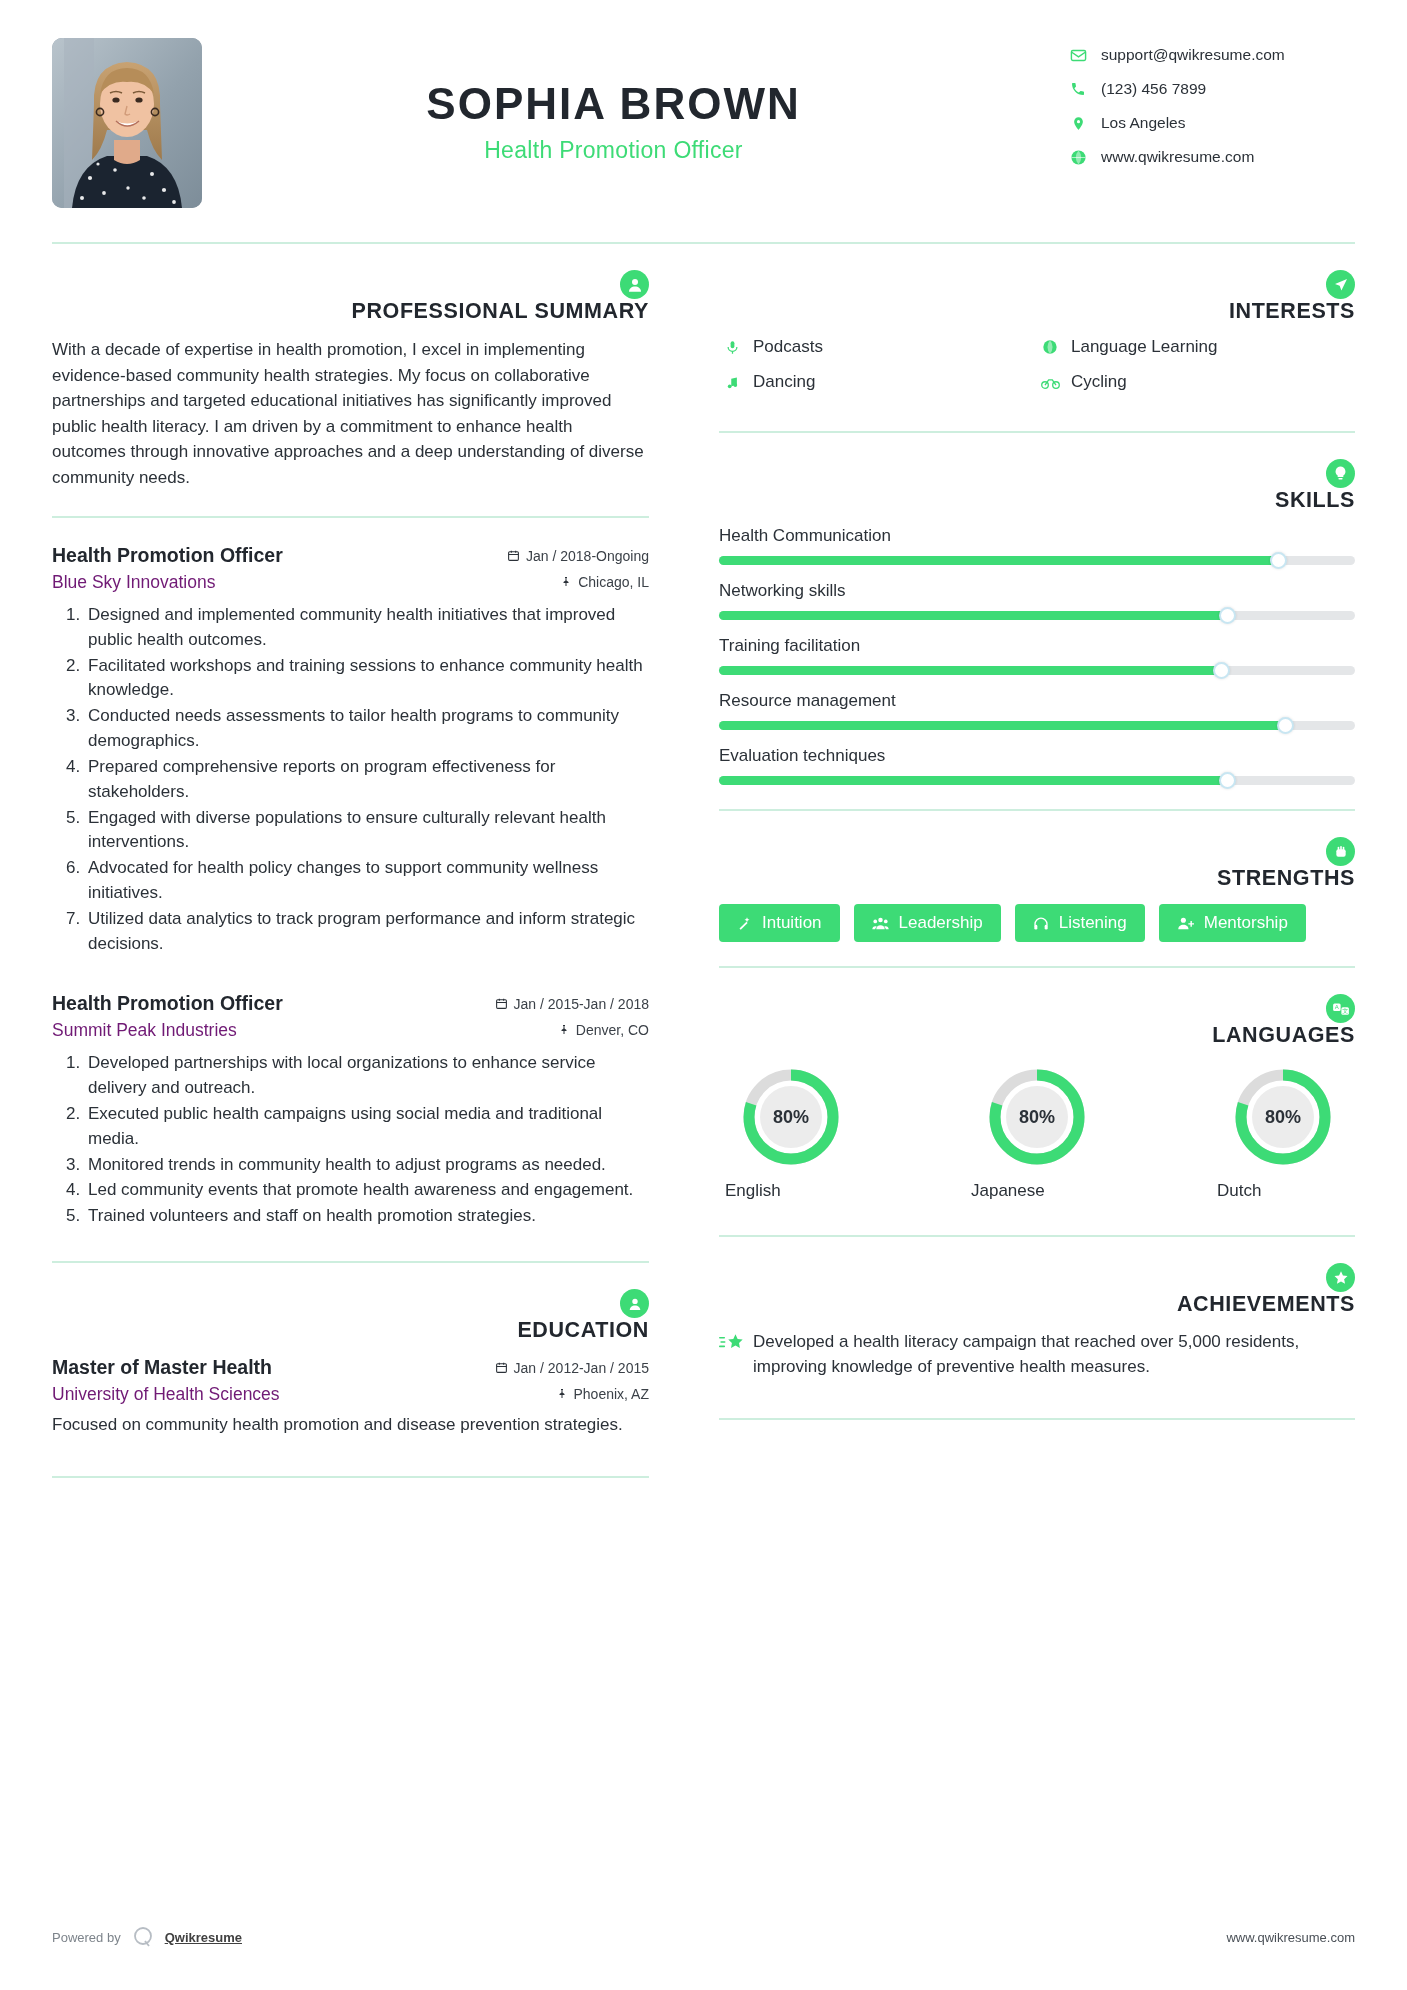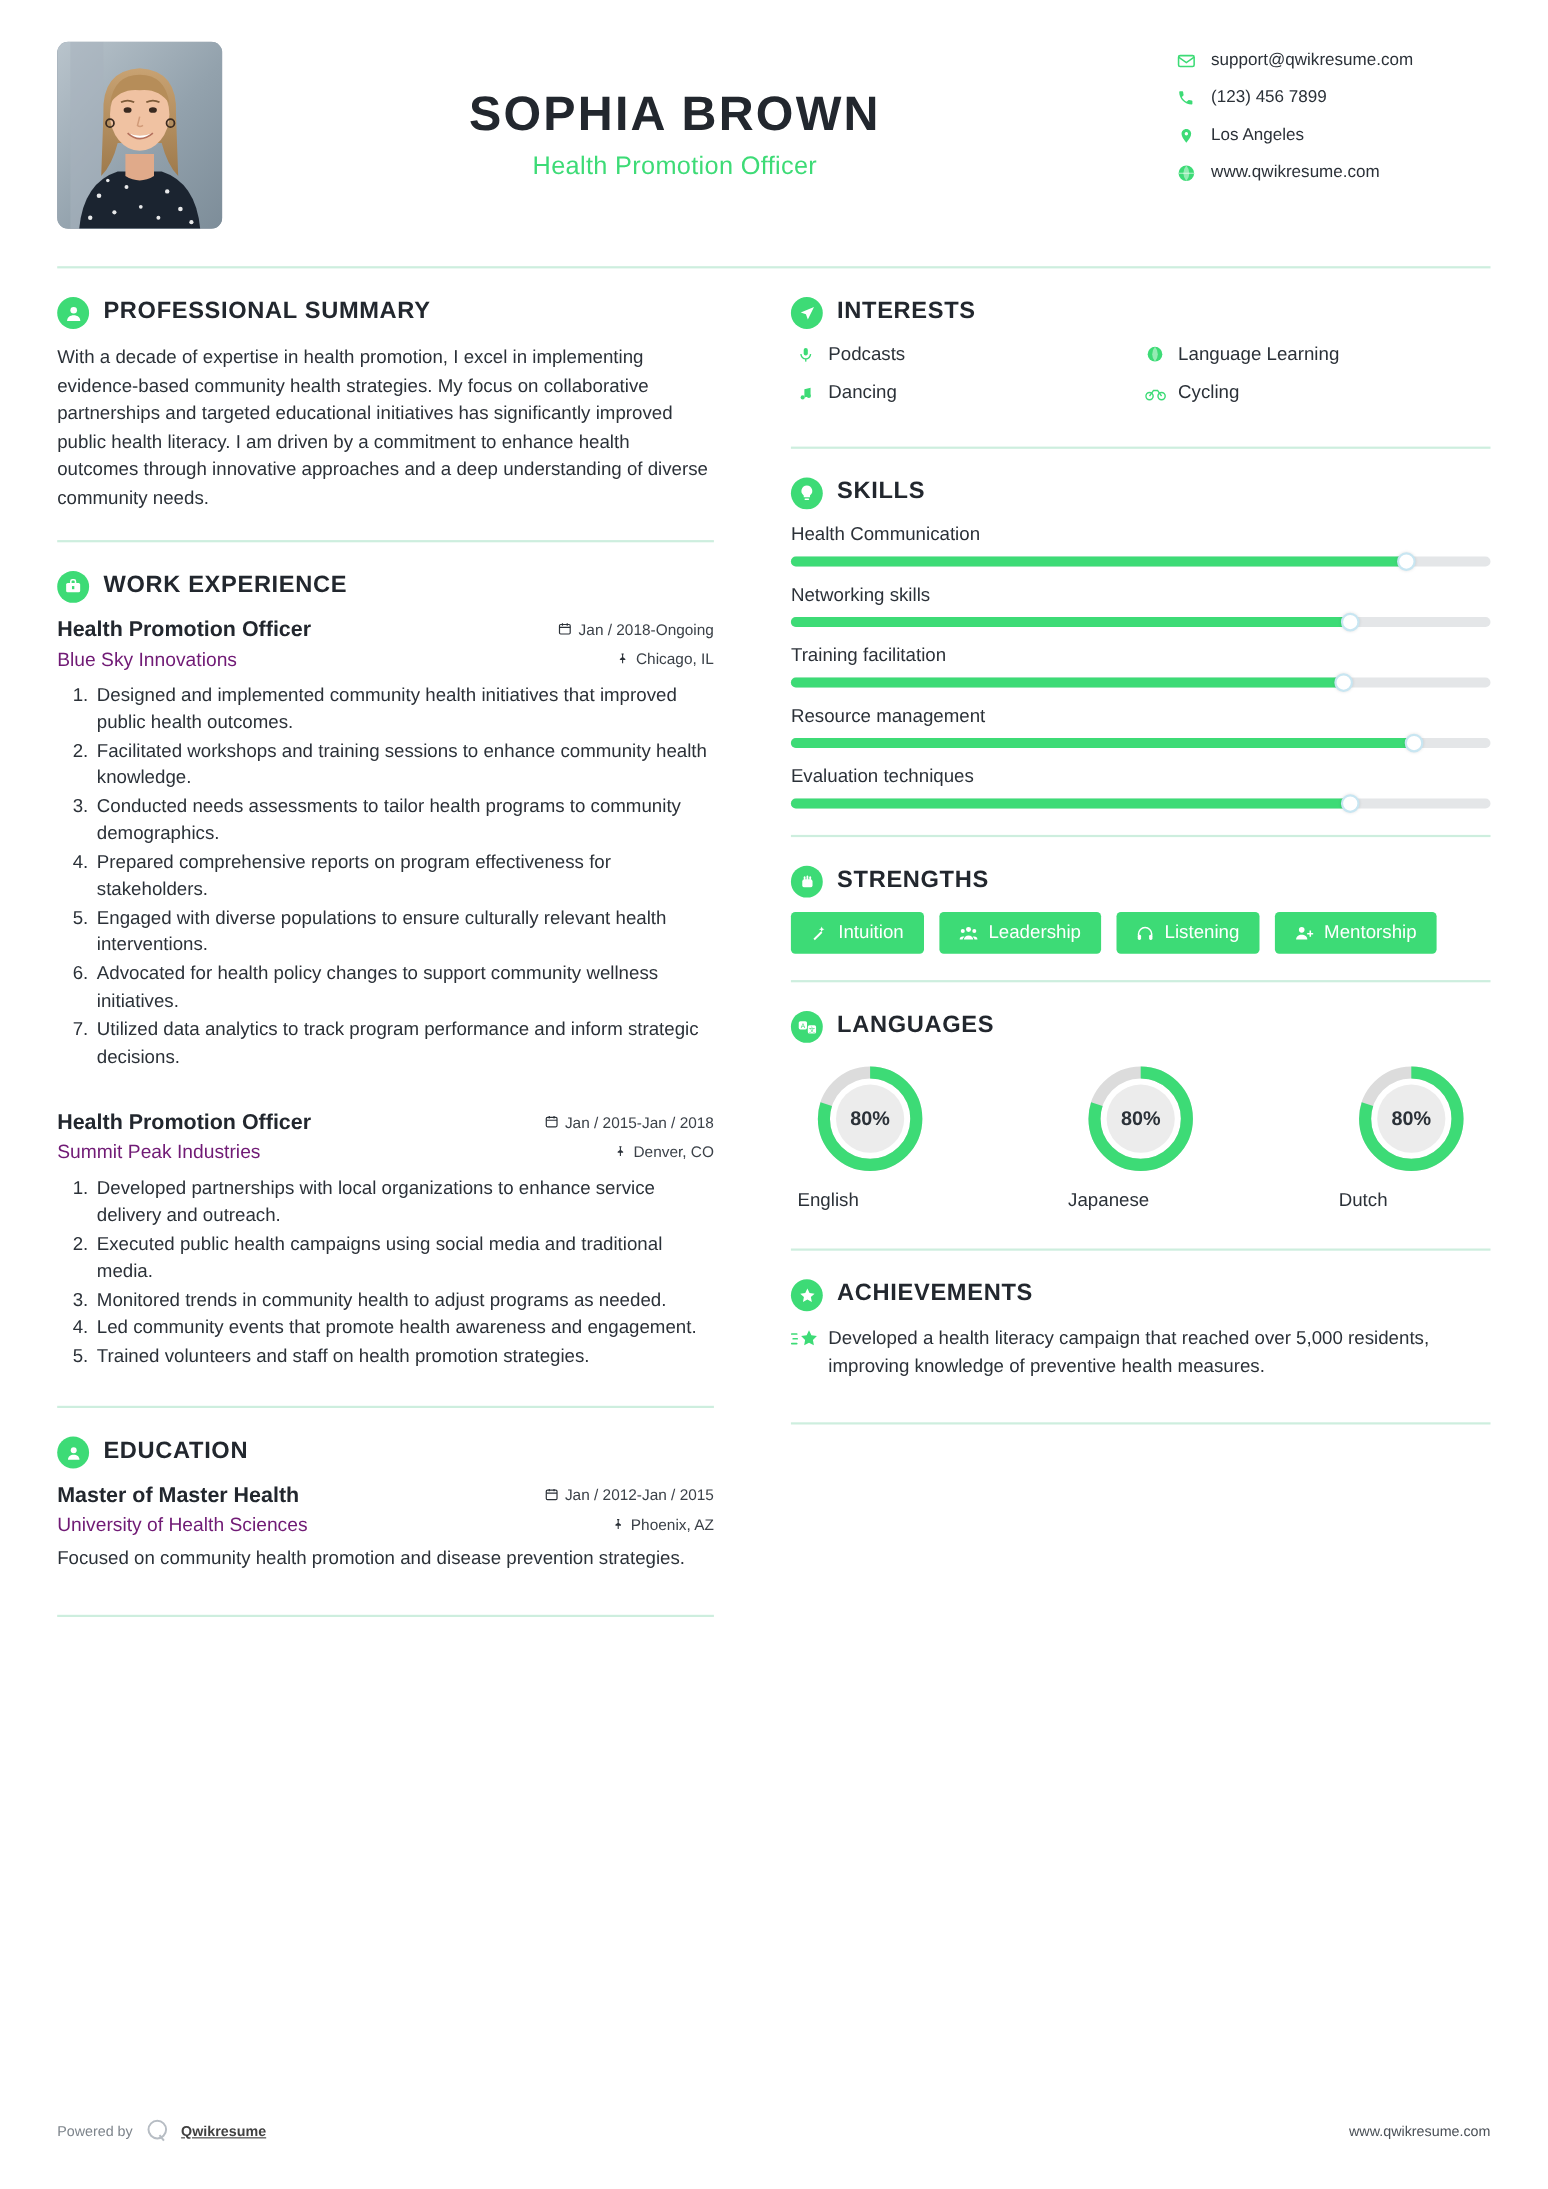--- a/index.html
+++ b/index.html
@@ -99,22 +99,23 @@
   }
   .col-right {
     flex: 1 1 auto;
     padding-left: 42px;
   }
 
   
   .sec { padding-top: 26px; }
   .sec-head {
     display: flex;
-    align-items: flex-start;
+    align-items: flex-end;
     margin-bottom: 13px;
+    flex-direction: column;
   }
   .sec-icon {
     width: 29px;
     height: 29px;
     border-radius: 50%;
     background: #3ddb76;
     display: flex;
     align-items: center;
     justify-content: center;
     flex: 0 0 29px;
@@ -449,30 +450,20 @@
               <path d="M4 21c0-4.4 3.6-7 8-7s8 2.6 8 7z"></path>
             </svg>
           </span>
           <span class="sec-title">PROFESSIONAL SUMMARY</span>
         </div>
         <p class="summary-text">With a decade of expertise in health promotion, I excel in implementing evidence-based community health strategies. My focus on collaborative partnerships and targeted educational initiatives has significantly improved public health literacy. I am driven by a commitment to enhance health outcomes through innovative approaches and a deep understanding of diverse community needs.</p>
         <div class="sec-rule"></div>
       </div>
 
       <div class="sec">
-        <div class="sec-head">
-          <span class="sec-icon">
-            <svg width="17" height="17" viewBox="0 0 24 24" fill="#ffffff">
-              <rect x="3" y="7" width="18" height="12" rx="2"></rect>
-              <path d="M9 7V5a2 2 0 0 1 2-2h2a2 2 0 0 1 2 2v2" fill="none" stroke="#ffffff" stroke-width="2"></path>
-              <rect x="10.5" y="11" width="3" height="4" fill="#3ddb76"></rect>
-            </svg>
-          </span>
-          <span class="sec-title">WORK EXPERIENCE</span>
-        </div>
 
         <div class="entry">
           <div class="entry-top">
             <span class="entry-title">Health Promotion Officer</span>
             <span class="entry-meta">
               <span class="mi">
                 <svg width="13" height="13" viewBox="0 0 24 24" fill="none" stroke="#2b3138" stroke-width="2">
                   <rect x="3" y="5" width="18" height="16" rx="2"></rect>
                     <path d="M3 10h18M8 3v4M16 3v4"></path>
                 </svg>

